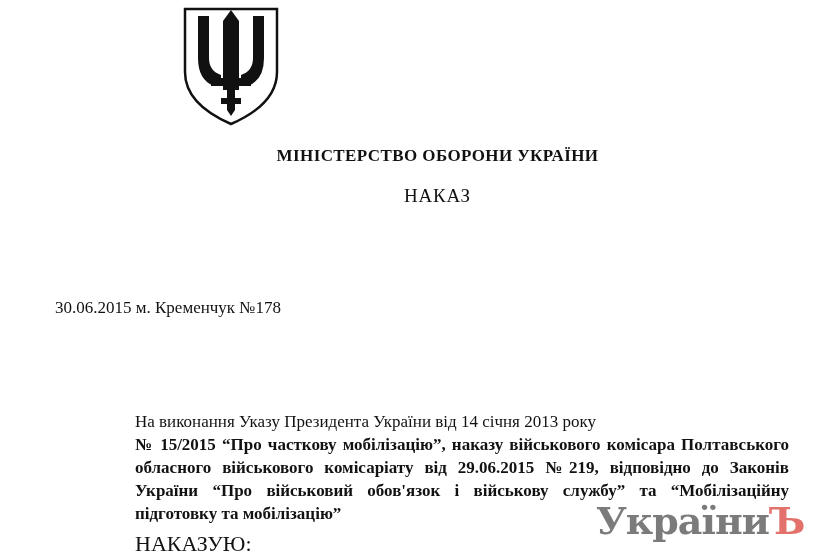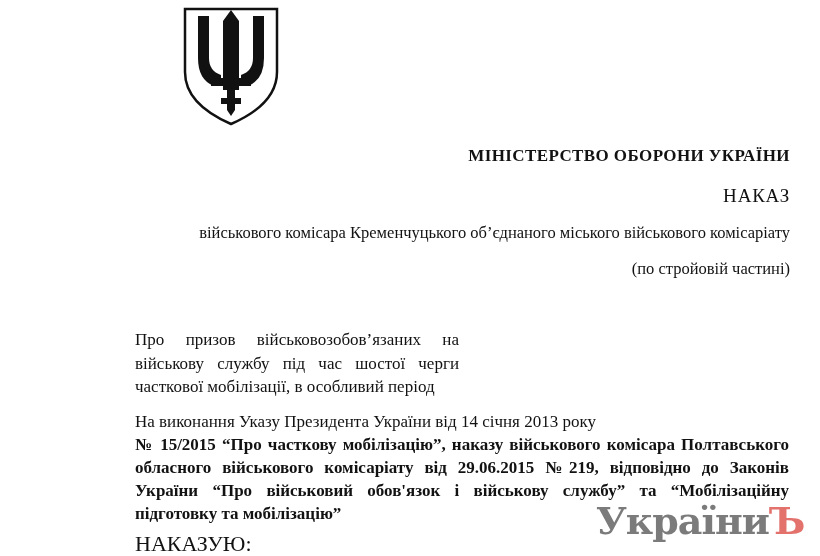--- a/index.html
+++ b/index.html
@@ -8,21 +8,21 @@
     width: 820px;
     height: 556px;
     background: #ffffff;
     font-family: "Liberation Serif", serif;
     color: #121212;
     overflow: hidden;
   }
   .emblem { position: absolute; left: 181px; top: 6px; }
   .center-col {
     position: absolute; left: 85px; top: 0; width: 705px; height: 100%;
-    text-align: right; pointer-events: none;
+    text-align: center; pointer-events: none;
   }
   .ministry {
     position: absolute; top: 146px; width: 100%;
     font-weight: bold; font-size: 17px; letter-spacing: 0.4px;
   }
   .order-label {
     position: absolute; top: 185px; width: 100%;
     font-size: 19px; letter-spacing: 0.8px;
   }
   .issuer { position: absolute; top: 223px; width: 100%; font-size: 16.5px; }
@@ -59,26 +59,24 @@
       <path d="M50,4 L58,15 V84 H42 V15 Z"></path>
       <path d="M30,72 H70 V80 H30 Z"></path>
       <path d="M46,80 H54 V104 L50,110 L46,104 Z"></path>
       <path d="M40,92 H60 V98 H40 Z"></path>
     </g>
   </svg>
 
   <div class="center-col">
     <div class="ministry">МІНІСТЕРСТВО ОБОРОНИ УКРАЇНИ</div>
     <div class="order-label">НАКАЗ</div>
-    <div class="issuer">військового комісара Кременчуцького об’єднаного міського військового комісаріату</div>
-    <div class="unit-note">(по стройовій частині)</div>
   </div>
 
+  <div class="date-line">30.06.2015 м. Кременчук №178</div>
 
-  <div class="subject">Про призов військовозобов’язаних на військову службу під час шостої черги часткової мобілізації, в особливий період</div>
 
   <div class="body-par">
     <div class="body-line1">На виконання Указу Президента України від 14 січня 2013 року</div>
     <div class="body-rest">№ 15/2015 “Про часткову мобілізацію”, наказу військового комісара Полтавського обласного військового комісаріату від 29.06.2015 №219, відповідно до Законів України “Про військовий обов'язок і військову службу” та “Мобілізаційну підготовку та мобілізацію”</div>
   </div>
 
   <div class="order-verb">НАКАЗУЮ:</div>
 
   <div class="watermark">
     <span class="wm-gray">України</span><span class="wm-red">Ъ</span>

